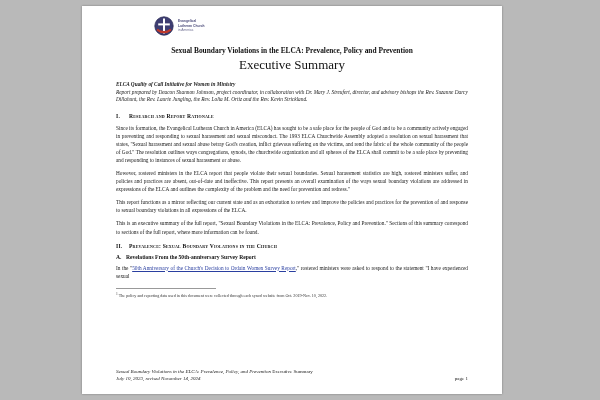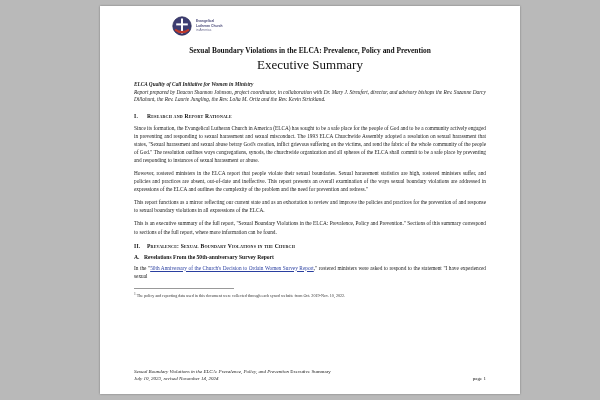--- a/index.html
+++ b/index.html
@@ -6,21 +6,21 @@
     margin: 0;
     padding: 0;
     background: #b9b9b9;
     width: 600px;
     height: 400px;
     overflow: hidden;
     font-family: "Liberation Serif", serif;
   }
   .page {
     position: absolute;
-    left: 100px;
+    left: 82px;
     top: 6px;
     width: 420px;
     height: 388px;
     background: #ffffff;
     box-shadow: 0 0 2px rgba(0,0,0,0.35);
     overflow: hidden;
   }
   .inner {
     position: absolute;
     left: 34px;

